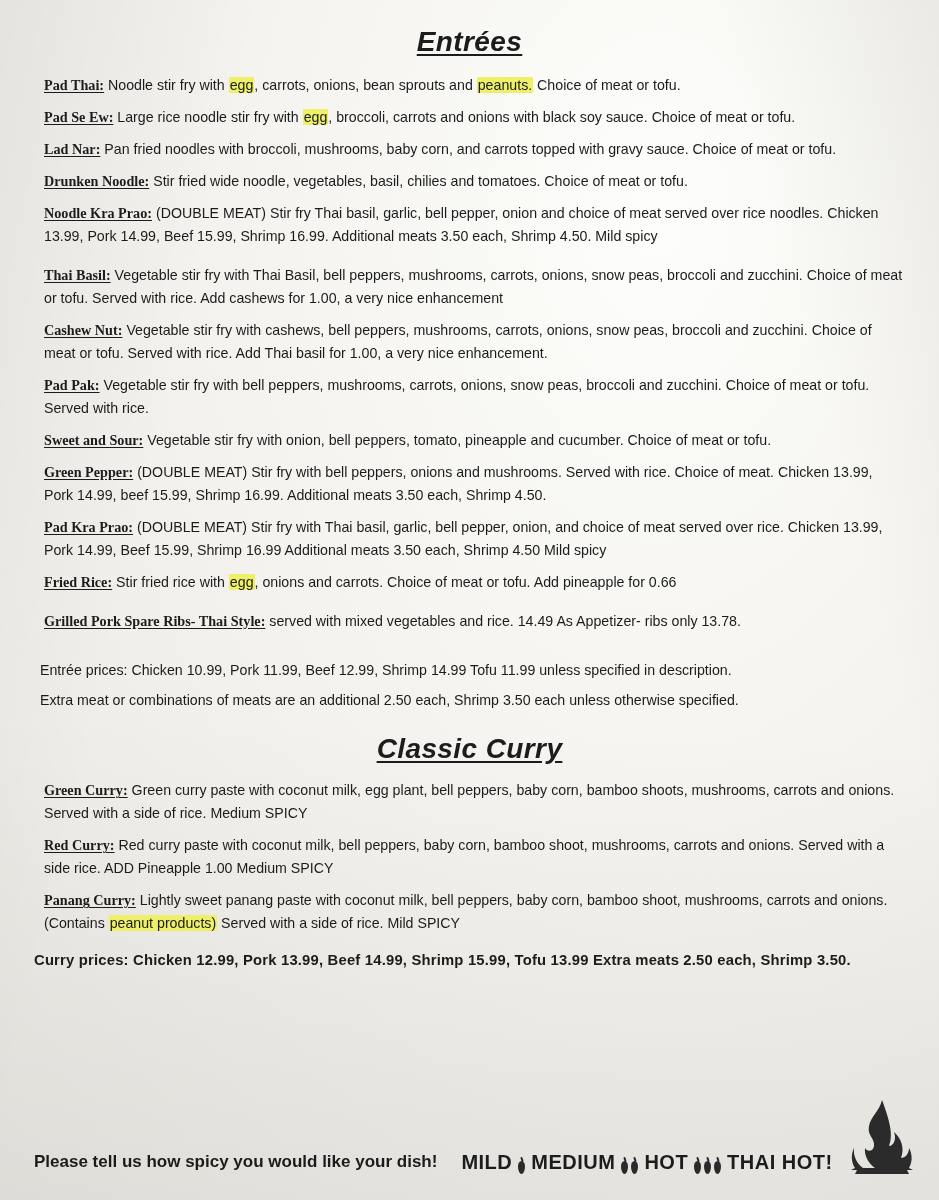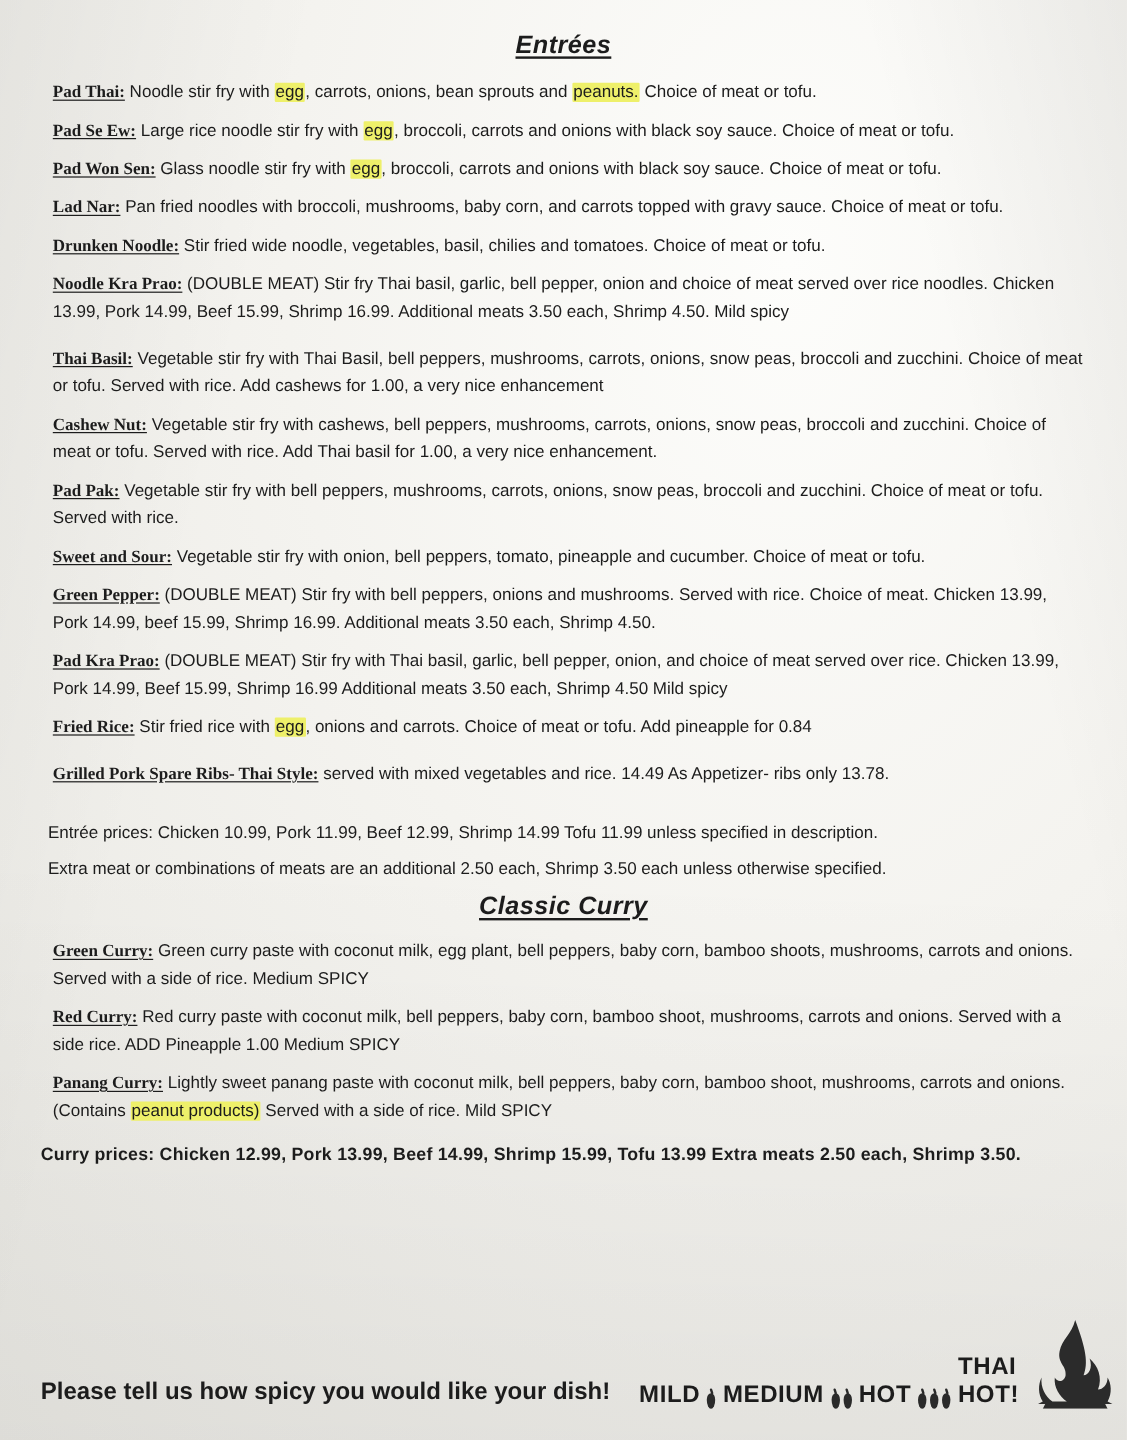--- a/index.html
+++ b/index.html
@@ -34,28 +34,28 @@
   .content {
     position: relative;
     z-index: 3;
     padding: 18px 34px 0 34px;
   }
 
   .section-title {
     text-align: center;
     font-weight: bold;
     font-style: italic;
-    font-size: 21px;
+    font-size: 28px;
     letter-spacing: 0.4px;
     text-decoration: underline;
     text-underline-offset: 3px;
     margin: 8px 0 16px 0;
   }
   .section-title.curry {
-    margin-top: 9px;
+    margin-top: 22px;
     margin-bottom: 14px;
   }
 
   .item {
     font-size: 14.2px;
     line-height: 1.62;
     margin: 0 0 9px 0;
     padding-left: 10px;
   }
   .item.gap-top { margin-top: 16px; }
@@ -93,21 +93,21 @@
   .spicy-row {
     position: absolute;
     left: 34px;
     right: 24px;
     bottom: 26px;
     display: flex;
     align-items: flex-end;
     z-index: 4;
   }
   .spicy-q {
-    font-size: 20px;
+    font-size: 17px;
     font-weight: bold;
     flex: 0 0 auto;
     margin-right: 24px;
     padding-bottom: 2px;
   }
   .scale {
     display: flex;
     align-items: flex-end;
     gap: 5px;
     font-size: 19px;
@@ -150,31 +150,30 @@
 </head>
 <body>
 
 <div class="page">
   <div class="content">
 
     <div class="section-title">Entrées</div>
 
     <div class="item" id="e0"><span class="nm">Pad Thai:</span> <span class="desc"><span>Noodle stir fry with </span><span class="hl">egg</span><span>, carrots, onions, bean sprouts and </span><span class="hl">peanuts.</span><span> Choice of meat or tofu.</span></span></div>
     <div class="item" id="e1"><span class="nm">Pad Se Ew:</span> <span class="desc"><span>Large rice noodle stir fry with </span><span class="hl">egg</span><span>, broccoli, carrots and onions with black soy sauce. Choice of meat or tofu.</span></span></div>
-    <div class="item" id="e2"><span class="nm">Pad Won Sen:</span> <span class="desc"><span>Glass noodle stir fry with </span><span class="hl">egg</span><span>, broccoli, carrots and onions with black soy sauce.  Choice of meat or tofu.</span></span></div>
     <div class="item" id="e3"><span class="nm">Lad Nar:</span> <span class="desc"><span>Pan fried noodles with broccoli, mushrooms, baby corn, and carrots topped with gravy sauce.  Choice of meat or tofu.</span></span></div>
     <div class="item" id="e4"><span class="nm">Drunken Noodle:</span> <span class="desc"><span>Stir fried wide noodle, vegetables, basil, chilies and tomatoes. Choice of meat or tofu.</span></span></div>
     <div class="item" id="e6"><span class="nm">Noodle Kra Prao:</span> <span class="desc"><span>(DOUBLE MEAT) Stir fry Thai basil, garlic, bell pepper, onion and choice of meat served over rice noodles. Chicken 13.99, Pork 14.99, Beef 15.99, Shrimp 16.99.  Additional meats 3.50 each, Shrimp 4.50. Mild spicy</span></span></div>
     <div class="item gap-top" id="e7"><span class="nm">Thai Basil:</span> <span class="desc"><span>Vegetable stir fry with Thai Basil, bell peppers, mushrooms, carrots, onions, snow peas, broccoli and zucchini.  Choice of meat or tofu. Served with rice. Add cashews for 1.00, a very nice enhancement</span></span></div>
     <div class="item" id="e8"><span class="nm">Cashew Nut:</span> <span class="desc"><span>Vegetable stir fry with cashews, bell peppers, mushrooms, carrots, onions, snow peas, broccoli and zucchini.  Choice of meat or tofu. Served with rice. Add Thai basil for 1.00, a very nice enhancement.</span></span></div>
     <div class="item" id="e9"><span class="nm">Pad Pak:</span> <span class="desc"><span>Vegetable stir fry with bell peppers, mushrooms, carrots, onions, snow peas, broccoli and zucchini.  Choice of meat or tofu. Served with rice.</span></span></div>
     <div class="item" id="e10"><span class="nm">Sweet and Sour:</span> <span class="desc"><span>Vegetable stir fry with onion, bell peppers, tomato, pineapple and cucumber. Choice of meat or tofu.</span></span></div>
     <div class="item" id="e11"><span class="nm">Green Pepper:</span> <span class="desc"><span>(DOUBLE MEAT) Stir fry with bell peppers, onions and mushrooms. Served with rice.  Choice of meat. Chicken 13.99, Pork 14.99, beef 15.99, Shrimp 16.99.  Additional meats 3.50 each, Shrimp 4.50.</span></span></div>
     <div class="item" id="e12"><span class="nm">Pad Kra Prao:</span> <span class="desc"><span>(DOUBLE MEAT) Stir fry with Thai basil, garlic, bell pepper, onion, and choice of meat served over rice.  Chicken 13.99, Pork 14.99, Beef 15.99, Shrimp 16.99  Additional meats 3.50 each, Shrimp 4.50  Mild spicy</span></span></div>
-    <div class="item" id="e13"><span class="nm">Fried Rice:</span> <span class="desc"><span>Stir fried rice with </span><span class="hl">egg</span><span>, onions and carrots.  Choice of meat or tofu. Add pineapple for 0.84</span></span></div>
+    <div class="item" id="e13"><span class="nm">Fried Rice:</span> <span class="desc"><span>Stir fried rice with </span><span class="hl">egg</span><span>, onions and carrots.  Choice of meat or tofu. Add pineapple for 0.66</span></span></div>
     <div class="item gap-top" id="e14"><span class="nm">Grilled Pork Spare Ribs- Thai Style:</span> <span class="desc"><span>served with mixed vegetables and rice.  14.49   As Appetizer- ribs only 13.78.</span></span></div>
 
     <div class="note first">Entrée prices: Chicken 10.99, Pork 11.99, Beef 12.99, Shrimp 14.99 Tofu 11.99 unless specified in description.</div>
     <div class="note">Extra meat or combinations of meats are an additional 2.50 each, Shrimp 3.50 each unless otherwise specified.</div>
 
     <div class="section-title curry">Classic Curry</div>
 
     <div class="item" id="c0"><span class="nm">Green Curry:</span> <span class="desc"><span>Green curry paste with coconut milk, egg plant, bell peppers, baby corn, bamboo shoots, mushrooms, carrots and onions. Served with a side of rice.  Medium SPICY</span></span></div>
     <div class="item" id="c1"><span class="nm">Red Curry:</span> <span class="desc"><span>Red curry paste with coconut milk, bell peppers, baby corn, bamboo shoot, mushrooms, carrots and onions.  Served with a side rice.  ADD Pineapple 1.00 Medium SPICY</span></span></div>
     <div class="item" id="c2"><span class="nm">Panang Curry:</span> <span class="desc"><span>Lightly sweet panang paste with coconut milk, bell peppers, baby corn, bamboo shoot, mushrooms, carrots and onions. (Contains </span><span class="hl">peanut products)</span><span> Served with a side of rice.  Mild SPICY</span></span></div>

